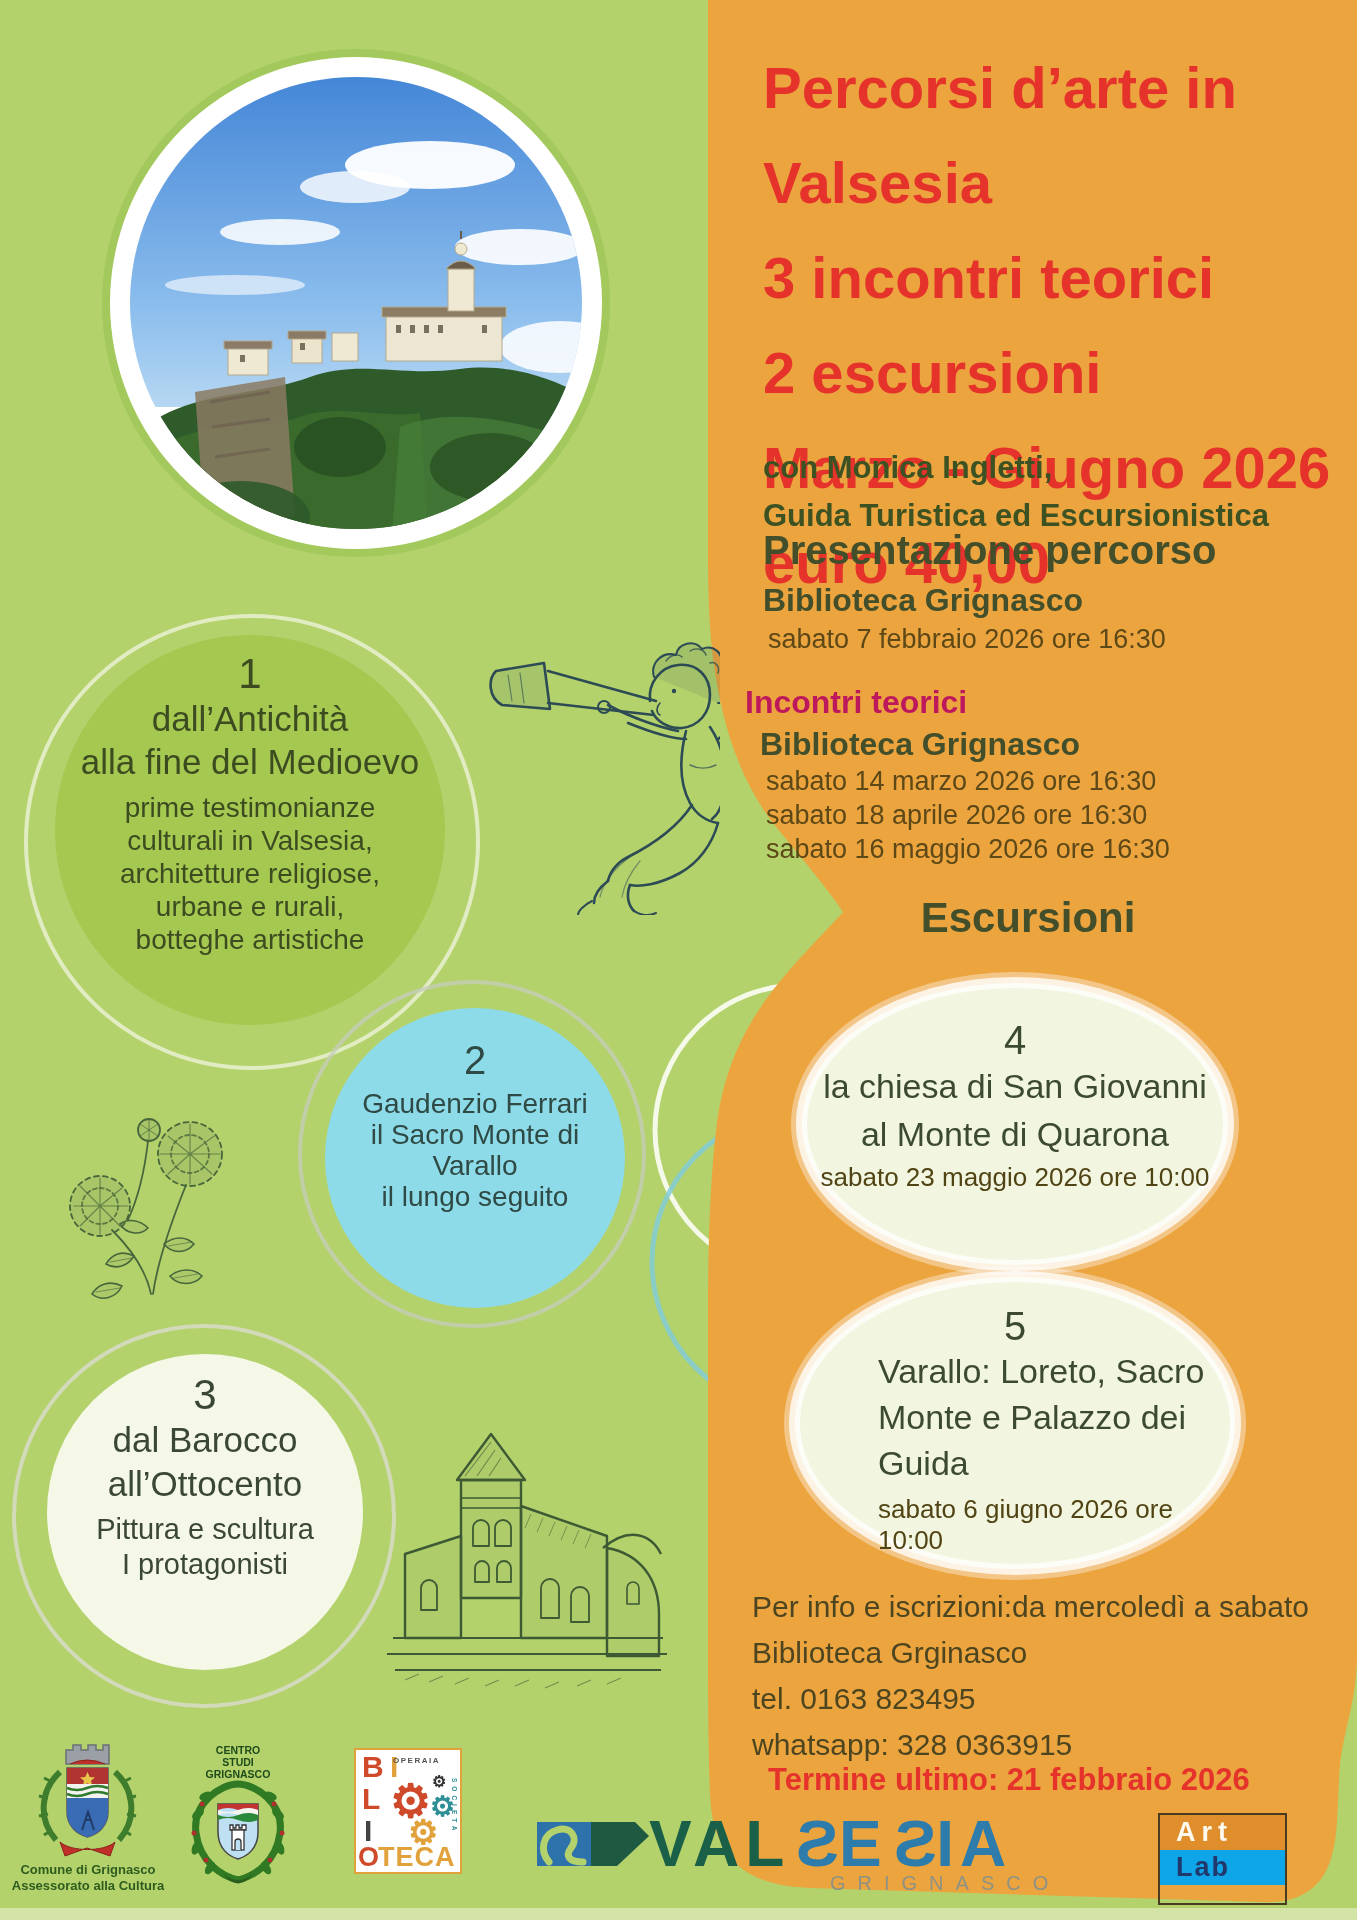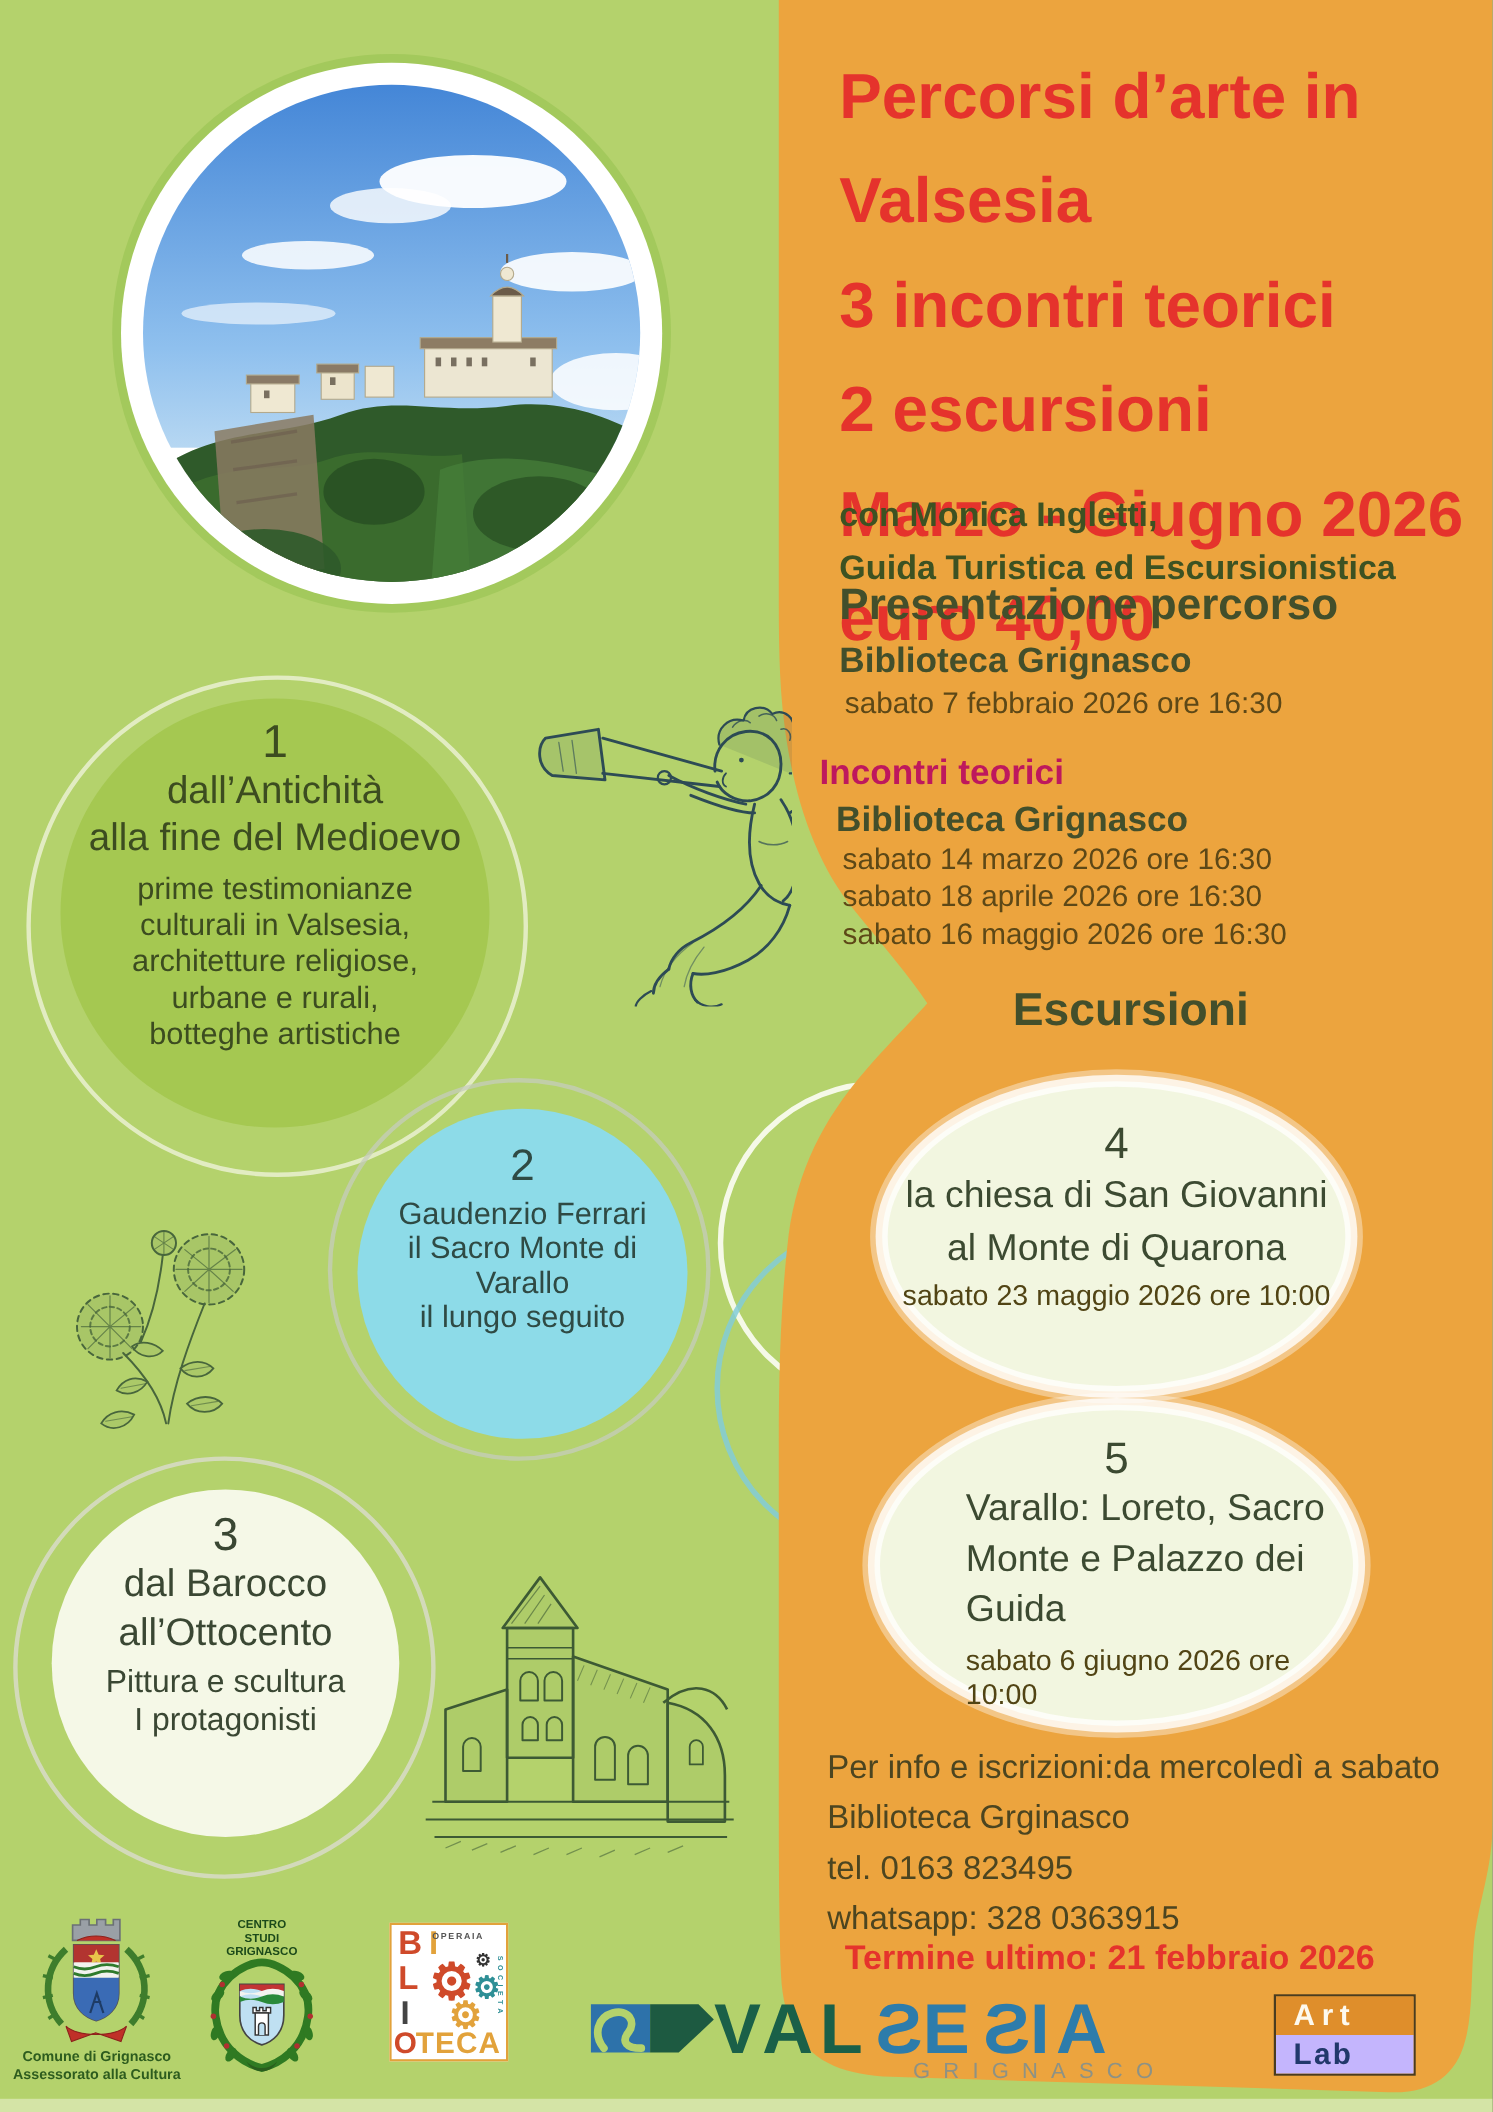--- a/index.html
+++ b/index.html
@@ -66,23 +66,23 @@
   .cap-comune{left:4px;top:1862px;width:168px;text-align:center;font-size:13px;line-height:16px;font-weight:700;color:#2d5c1e;}
   .logo-centro-label{left:176px;top:1744px;width:124px;text-align:center;font-size:10.5px;line-height:12px;font-weight:700;color:#1c4a1a;}
   .logo-centro{left:176px;top:1778px;}
   .logo-biblio{left:354px;top:1748px;width:108px;height:126px;background:#fff;border:2px solid #e2a23b;box-sizing:border-box;}
   .lb{position:absolute;font-weight:700;}
   .valsesia-mark{left:537px;top:1818px;}
   .valsesia-text{left:649px;top:1812px;font-size:64px;font-weight:700;letter-spacing:6px;line-height:64px;}
   .valsesia-text .val{color:#1a6048;}
   .valsesia-text .sesia{color:#2d7cab;}
   .valsesia-sub{left:830px;top:1872px;font-size:20px;letter-spacing:12px;color:#8d9285;font-weight:500;}
-  .artlab{left:1158px;top:1813px;width:129px;height:74px;border:2px solid #4a3c20;box-sizing:border-box;}
+  .artlab{left:1158px;top:1813px;width:129px;height:92px;border:2px solid #4a3c20;box-sizing:border-box;}
   .artlab .top{height:35px;background:#df8e2b;color:#fdf9ee;font-size:27px;font-weight:700;letter-spacing:6px;padding-left:16px;line-height:35px;}
-  .artlab .bot{height:35px;background:#c4b5fd;color:#21386b;font-size:27px;font-weight:700;letter-spacing:2px;padding-left:16px;line-height:35px;}
+  .artlab .bot{height:35px;background:#0ea5e9;color:#21386b;font-size:27px;font-weight:700;letter-spacing:2px;padding-left:16px;line-height:35px;}
   .bottom-bar{left:0;bottom:0;width:100%;height:12px;background:#d4e4a6;}
   .mir{display:inline-block;transform:scaleX(-1);}
 </style>
 </head>
 <body>
 
 <div class="poster">
 
   <svg class="bg-svg" viewBox="0 0 1357 1920" preserveAspectRatio="none">
     <circle cx="800" cy="1130" r="145" fill="none" stroke="rgba(252,253,245,.9)" stroke-width="5"></circle>

